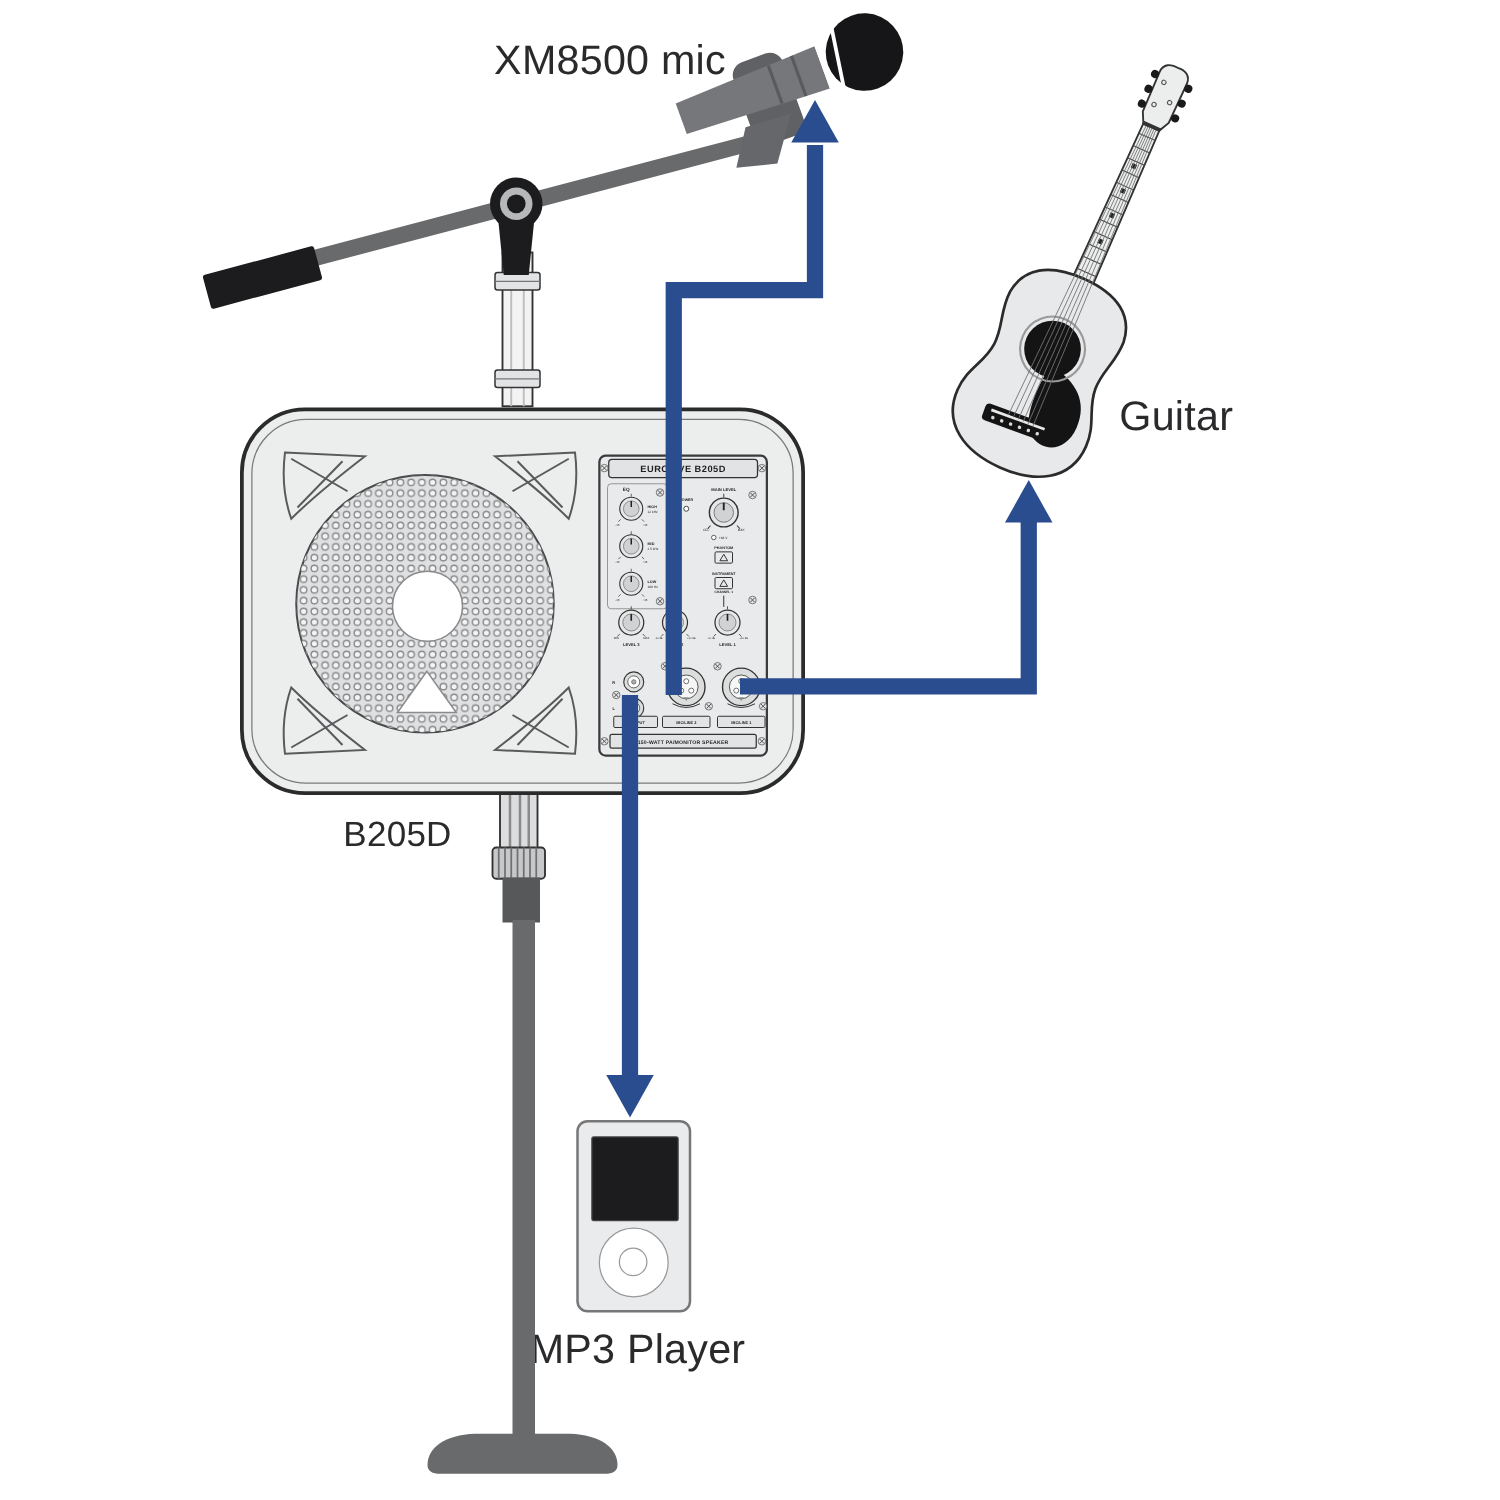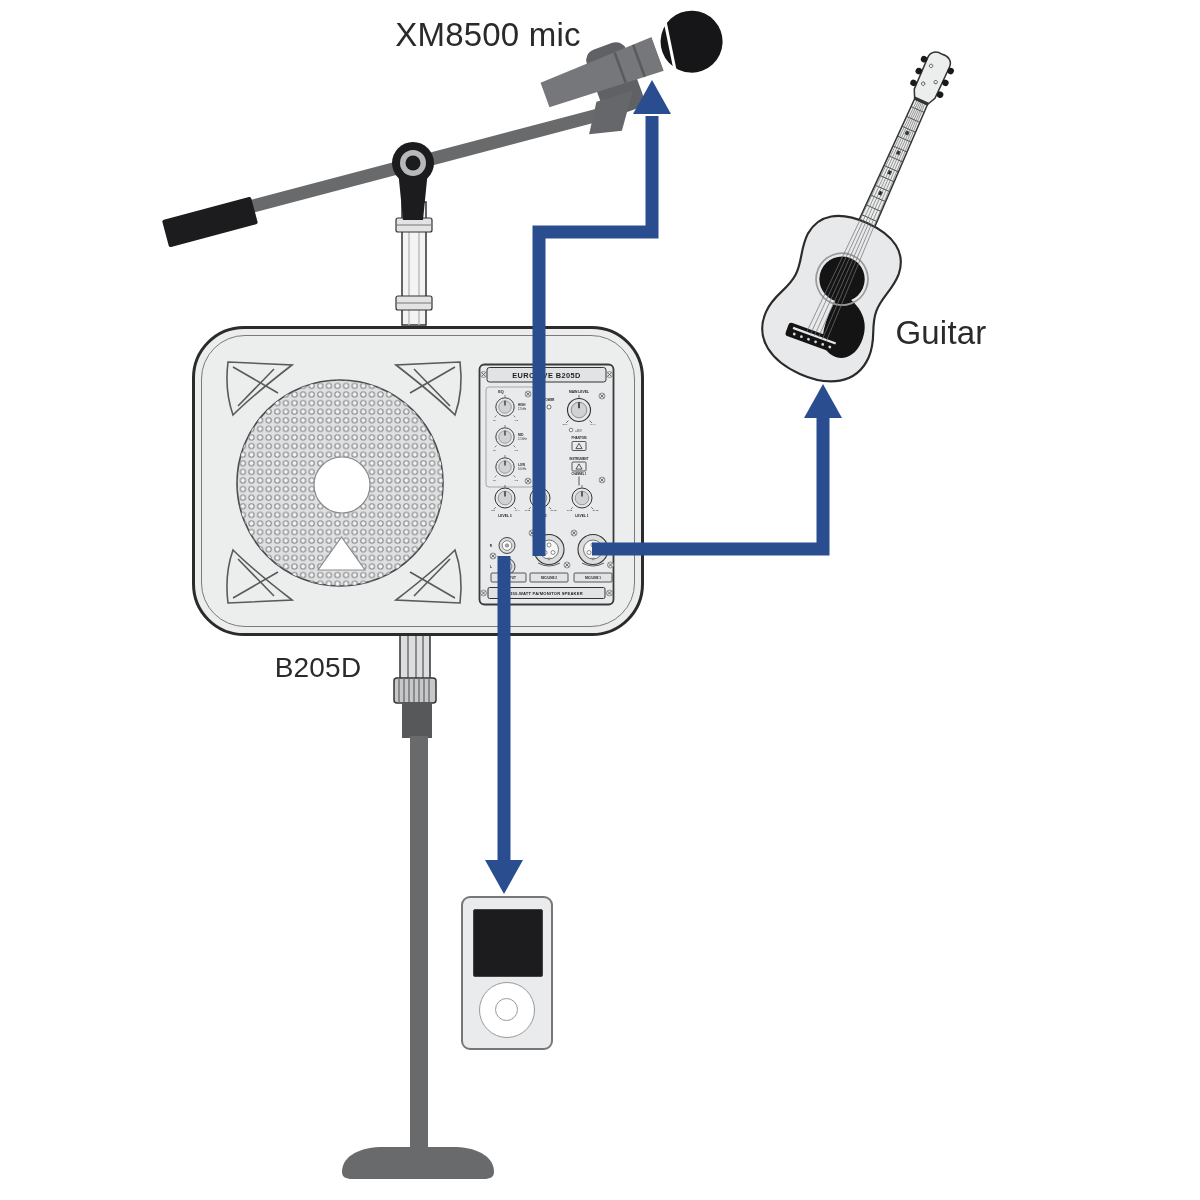--- a/index.html
+++ b/index.html
@@ -20,23 +20,24 @@
   .speaker{position:absolute;left:192px;top:326px;width:452px;height:310px;background:#eceded;
        border:3px solid #2b2b2b;border-radius:52px;box-sizing:border-box;}
   .speaker-inner{position:absolute;left:6px;top:6px;right:6px;bottom:6px;border:1.5px solid #7a7a7c;
        border-radius:44px;}
 </style>
 </head>
 <body>
 
 <div id="stage">
 
-  <div class="lbl" style="left:388px;top:16px;width:200px;">XM8500 mic</div>
+  <div class="lbl" style="left:388px;top:29px;width:200px;">XM8500 mic</div>
   <div class="lbl" style="left:861px;top:314px;width:160px;">Guitar</div>
   <div class="lbl" style="left:238px;top:652px;width:160px;font-size:28px;">B205D</div>
+  <div class="lbl" style="left:420px;top:1060px;width:180px;">MP3 Player</div>
 
   <svg class="abs" style="left:330px;top:630px;" width="280" height="560" viewBox="0 0 280 560">
     <g>
       <rect x="70" y="2" width="30" height="50" fill="#dcddde" stroke="#333" stroke-width="1.5"></rect>
       <line x1="78" y1="2" x2="78" y2="52" stroke="#8a8a8c" stroke-width="2"></line>
       <line x1="86" y1="2" x2="86" y2="52" stroke="#8a8a8c" stroke-width="2"></line>
       <line x1="93" y1="2" x2="93" y2="52" stroke="#8a8a8c" stroke-width="2"></line>
     </g>
     <g>
       <rect x="64" y="48" width="42" height="25" rx="3" fill="#c7c8c9" stroke="#333" stroke-width="1.5"></rect>

